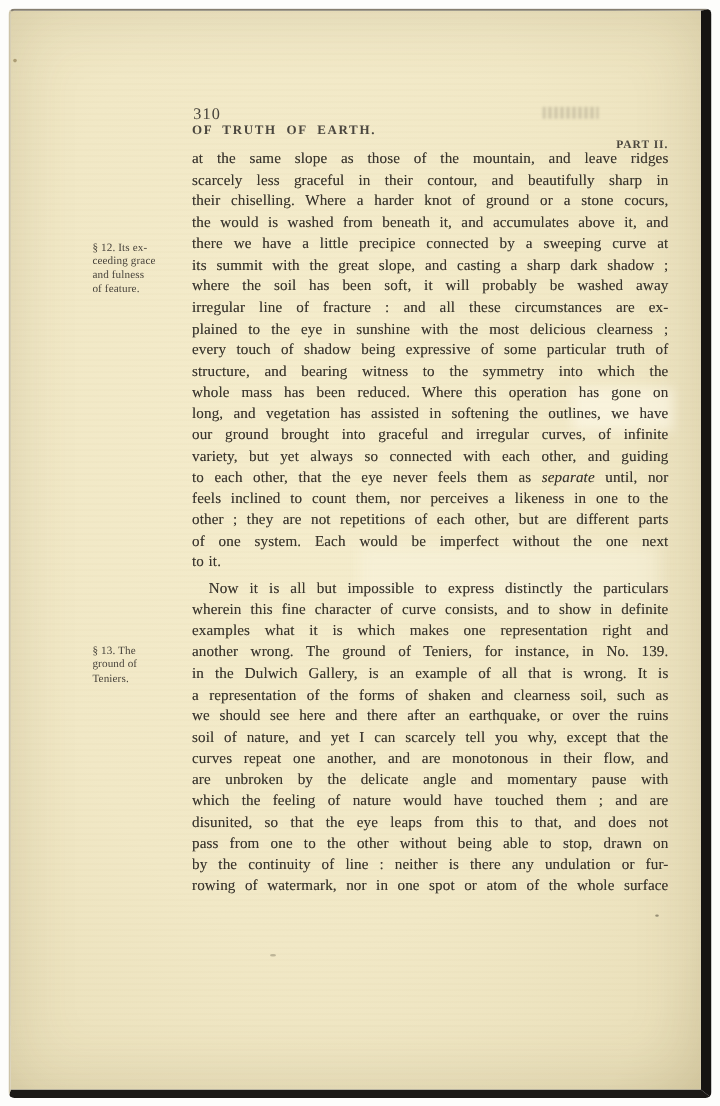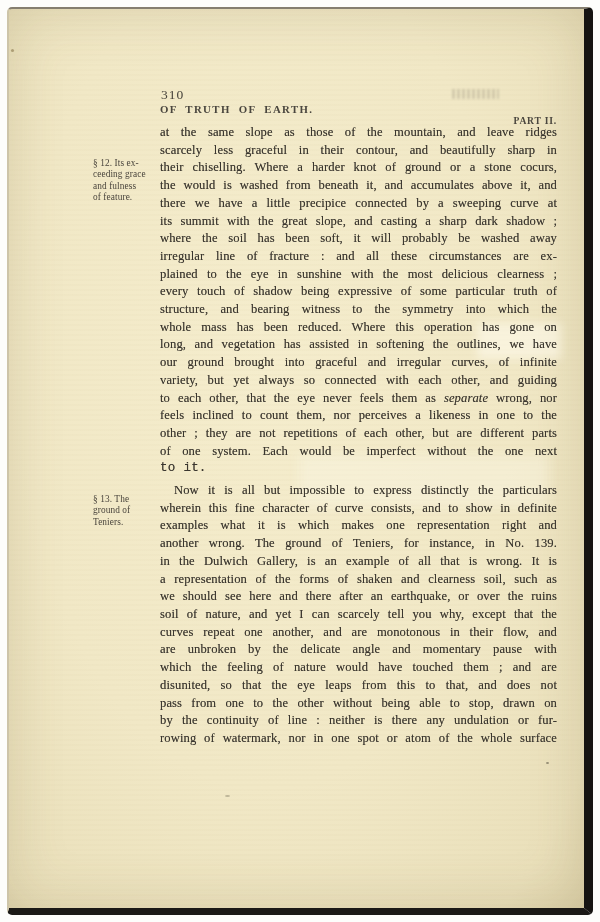--- a/index.html
+++ b/index.html
@@ -55,43 +55,44 @@
     position: absolute; right: 0; top: 3px;
     font-size: 9.6px; font-weight: bold;
     letter-spacing: 0.8px;
     color: #4a463e;
     margin-top: 25px;
   }
 
   
   .note {
     position: absolute;
-    left: 84px; width: 72px;
+    left: 68px; width: 72px;
     font-size: 9.3px; line-height: 11.4px;
     color: #49443c;
     letter-spacing: 0.1px;
+    margin-top: 44px;
   }
   .note-12 { top: 149px; }
   .note-13 { top: 485px; }
 
   
   .content {
     position: absolute;
     left: 151px; top: 105px;
     width: 397px;
     font-size: 12.6px;
     line-height: 17.7px;
     color: #3a362f;
     text-shadow: 0 0 0.4px rgba(58, 52, 42, 0.55);
     letter-spacing: 0.1px;
     word-spacing: 0.5px;
     margin-top: 10px;
   }
   .jline { text-align: justify; text-align-last: justify; }
-  .lline { text-align: center; text-align-last: left; font-family: Liberation Mono, monospace; }
+  .lline { text-align: center; text-align-last: left; }
   .indent { padding-left: 14px; box-sizing: border-box; }
   .para2 { margin-top: 4px; }
   em { font-style: italic; }
 
   
   .ghost, .speck { position: absolute; pointer-events: none; }
   .ghost-header {
     left: 443px; top: 80px; width: 47px; height: 10px;
     background: repeating-linear-gradient(90deg, rgba(125,118,100,0.5) 0 3px, transparent 3px 5px);
     filter: blur(1px); opacity: 0.5;
@@ -151,21 +152,21 @@
         <div class="jline">its summit with the great slope, and casting a sharp dark shadow ;</div>
         <div class="jline">where the soil has been soft, it will probably be washed away</div>
         <div class="jline">irregular line of fracture : and all these circumstances are ex-</div>
         <div class="jline">plained to the eye in sunshine with the most delicious clearness ;</div>
         <div class="jline">every touch of shadow being expressive of some particular truth of</div>
         <div class="jline">structure, and bearing witness to the symmetry into which the</div>
         <div class="jline">whole mass has been reduced. Where this operation has gone on</div>
         <div class="jline">long, and vegetation has assisted in softening the outlines, we have</div>
         <div class="jline">our ground brought into graceful and irregular curves, of infinite</div>
         <div class="jline">variety, but yet always so connected with each other, and guiding</div>
-        <div class="jline"><span>to each other, that the eye never feels them as </span><em>separate</em><span> wrong, nor</span></div>
+        <div class="jline"><span>to each other, that the eye never feels them as </span><em>separate</em><span> until, nor</span></div>
         <div class="jline">feels inclined to count them, nor perceives a likeness in one to the</div>
         <div class="jline">other ; they are not repetitions of each other, but are different parts</div>
         <div class="jline">of one system. Each would be imperfect without the one next</div>
         <div class="lline">to it.</div>
       </div>
       <div class="para para2">
         <div class="jline indent">Now it is all but impossible to express distinctly the particulars</div>
         <div class="jline">wherein this fine character of curve consists, and to show in definite</div>
         <div class="jline">examples what it is which makes one representation right and</div>
         <div class="jline">another wrong. The ground of Teniers, for instance, in No. 139.</div>

